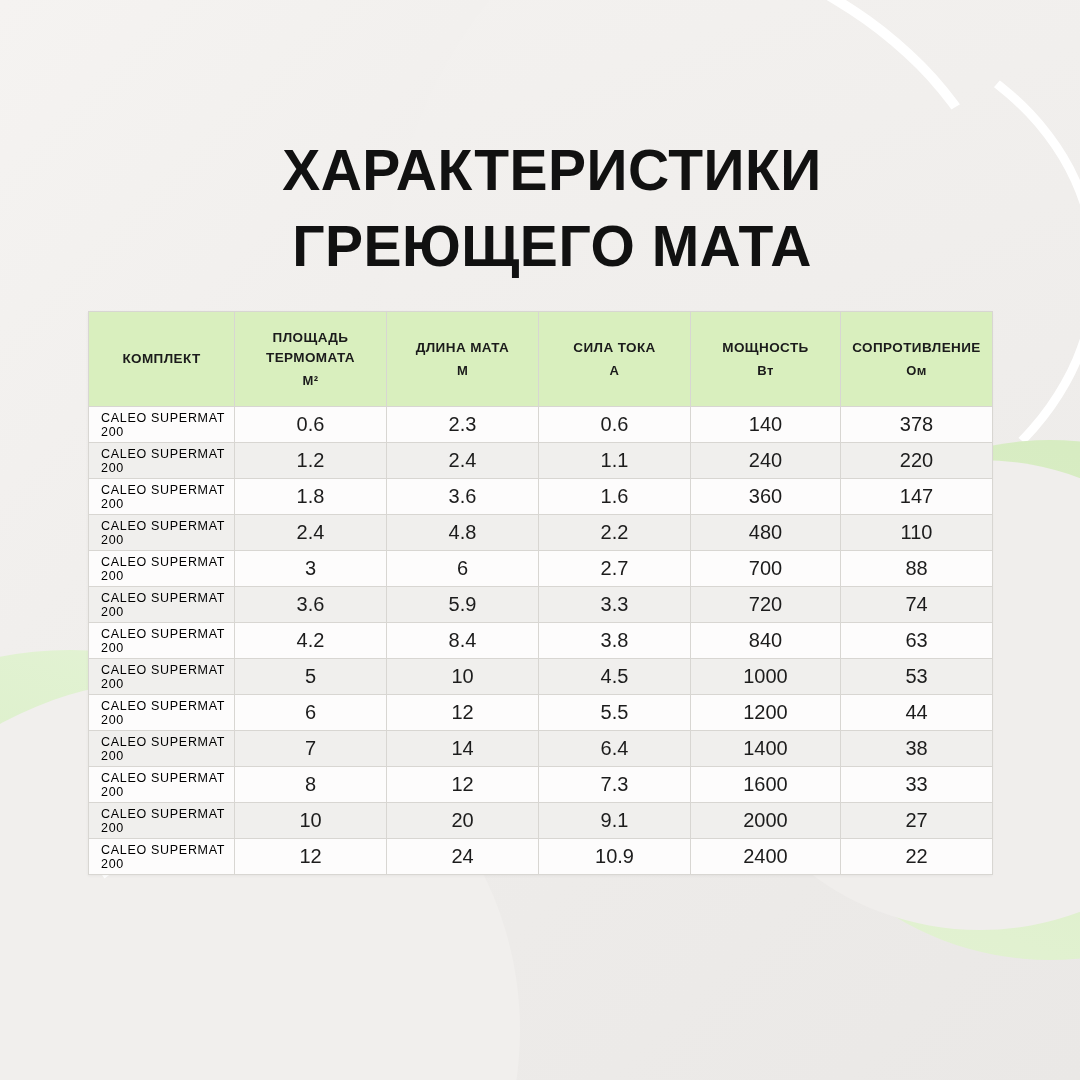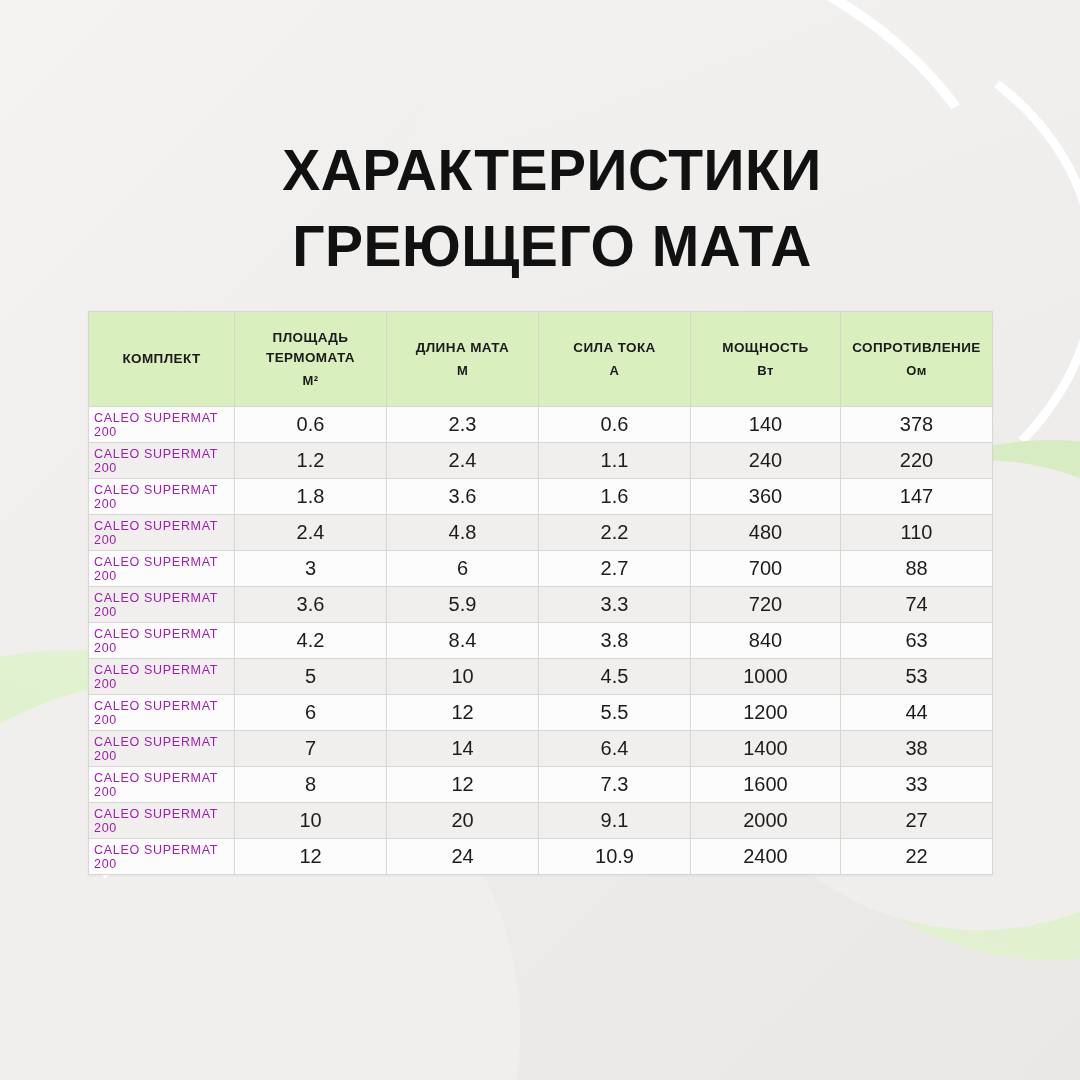--- a/index.html
+++ b/index.html
@@ -161,23 +161,23 @@
     vertical-align: middle;
     height: 33px;
     color: #1c1c1c;
   }
   tbody tr:nth-child(odd) td { background: #fdfcfc; }
   tbody tr:nth-child(even) td { background: #f0efed; }
   tbody td.kit {
     font-size: 12.5px;
     letter-spacing: 0.7px;
     font-weight: normal;
-    padding-left: 5px;
+    padding-left: 12px;
     text-align: left;
-    color: #a21caf;
+    color: #000000;
   }
   tbody td.num {
     font-size: 20px;
   }
   col.c-kit   { width: 146px; }
   col.c-area  { width: 152px; }
   col.c-len   { width: 152px; }
   col.c-amp   { width: 152px; }
   col.c-pow   { width: 150px; }
   col.c-res   { width: 152px; }

